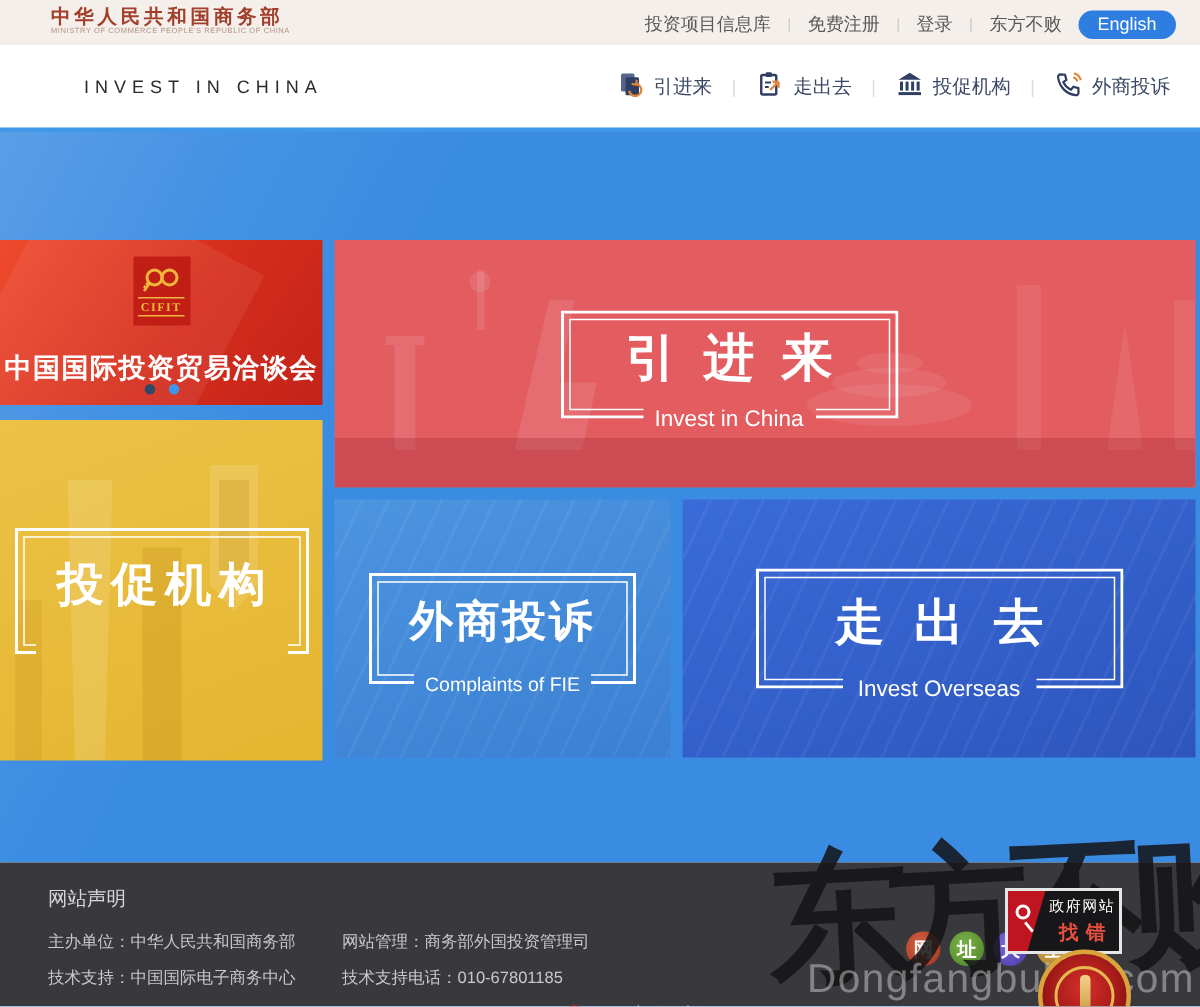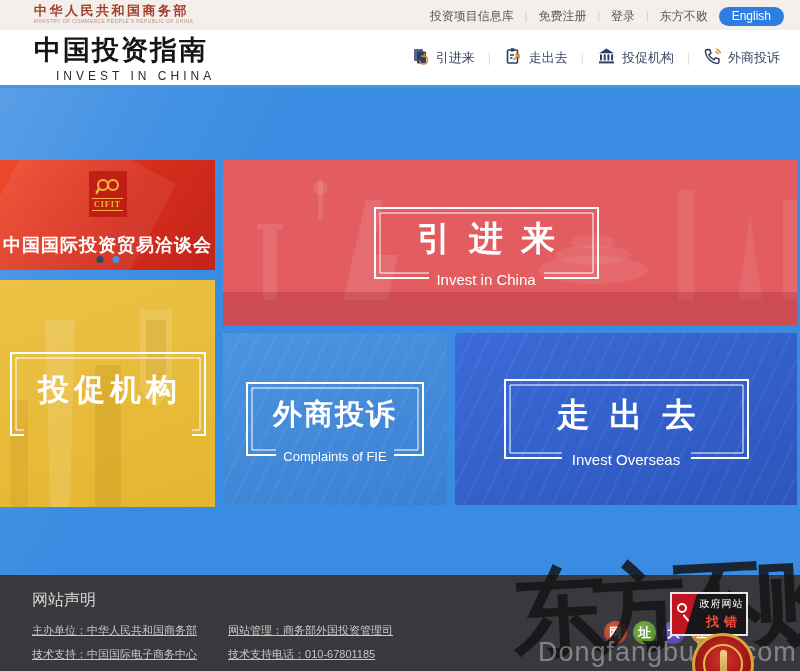--- a/index.html
+++ b/index.html
@@ -80,23 +80,23 @@
   .fr-yellow .frame-en { font-size:12px; }
   .fr-mid { width:178px; height:74px; }
   .fr-mid .frame-cn { font-size:29px; letter-spacing:2px; }
   .fr-mid .frame-en { font-size:13px; }
   .fr-deep { width:245px; height:80px; }
   .fr-deep .frame-cn { font-size:33px; letter-spacing:20px; padding-left:20px; }
   .fr-deep .frame-en { font-size:15px; }
 
   
   .footer { position:relative; height:96px; background:#39393d; color:#c8c8c8; padding:15px 0 0 32px; }
-  .f-statement { font-size:16px; color:#d6d6d6; margin-bottom:12px; cursor:pointer; width:max-content; }
+  .f-statement { font-size:13px; color:#d6d6d6; margin-bottom:12px; cursor:pointer; width:max-content; }
   .f-row { font-size:11px; margin-bottom:9px; white-space:nowrap; }
-  .f-row span { margin-right:28px;text-decoration:underline; }
+  .f-row span { margin-right:28px; }
   .f-row .tight { margin-right:18px; }
   .police-wrap { display:inline-flex; align-items:center; gap:4px; }
   .police-emblem { width:12px; height:12px; border-radius:50%; display:inline-block;
     background:radial-gradient(circle at 38% 35%, #f3c14c 0 2px, #cf2a22 3px, #8e1212 100%); }
 
   
   .wm-callig { position:absolute; left:512px; top:-16px; z-index:4; font-family:"DejaVu Serif", serif;
     font-size:94px; font-weight:bold; color:#141416; opacity:.85; letter-spacing:-14px;
     transform:rotate(-3deg); white-space:nowrap; pointer-events:none; line-height:1; }
   .wm-domain { position:absolute; left:538px; top:62px; z-index:5; font-size:27px;
@@ -141,21 +141,20 @@
       <span class="tb-sep">|</span>
       <span class="topbar-link">登录</span>
       <span class="tb-sep">|</span>
       <span class="topbar-link">东方不败</span>
       <span class="en-btn">English</span>
     </div>
   </div>
 
   <div class="header">
     <div>
-      <div class="site-title-cn">中国投资指南</div>
       <div class="site-title-en">INVEST IN CHINA</div>
     </div>
     <div class="nav">
       <div class="nav-item">
         <span>
           <svg width="19" height="19" viewBox="0 0 19 19">
             <rect x="3" y="2" width="9" height="12" rx="1" fill="#55658c"></rect>
             <rect x="6" y="4.5" width="9" height="12" rx="1" fill="#2f3f63"></rect>
             <path d="M8.5 13.5 a4 4 0 1 0 4.5-4.5" fill="none" stroke="#e2873a" stroke-width="1.6"></path>
             <path d="M13.5 6.2 l-0.3 3.2 -3.1-0.4" fill="none" stroke="#e2873a" stroke-width="1.4"></path>

